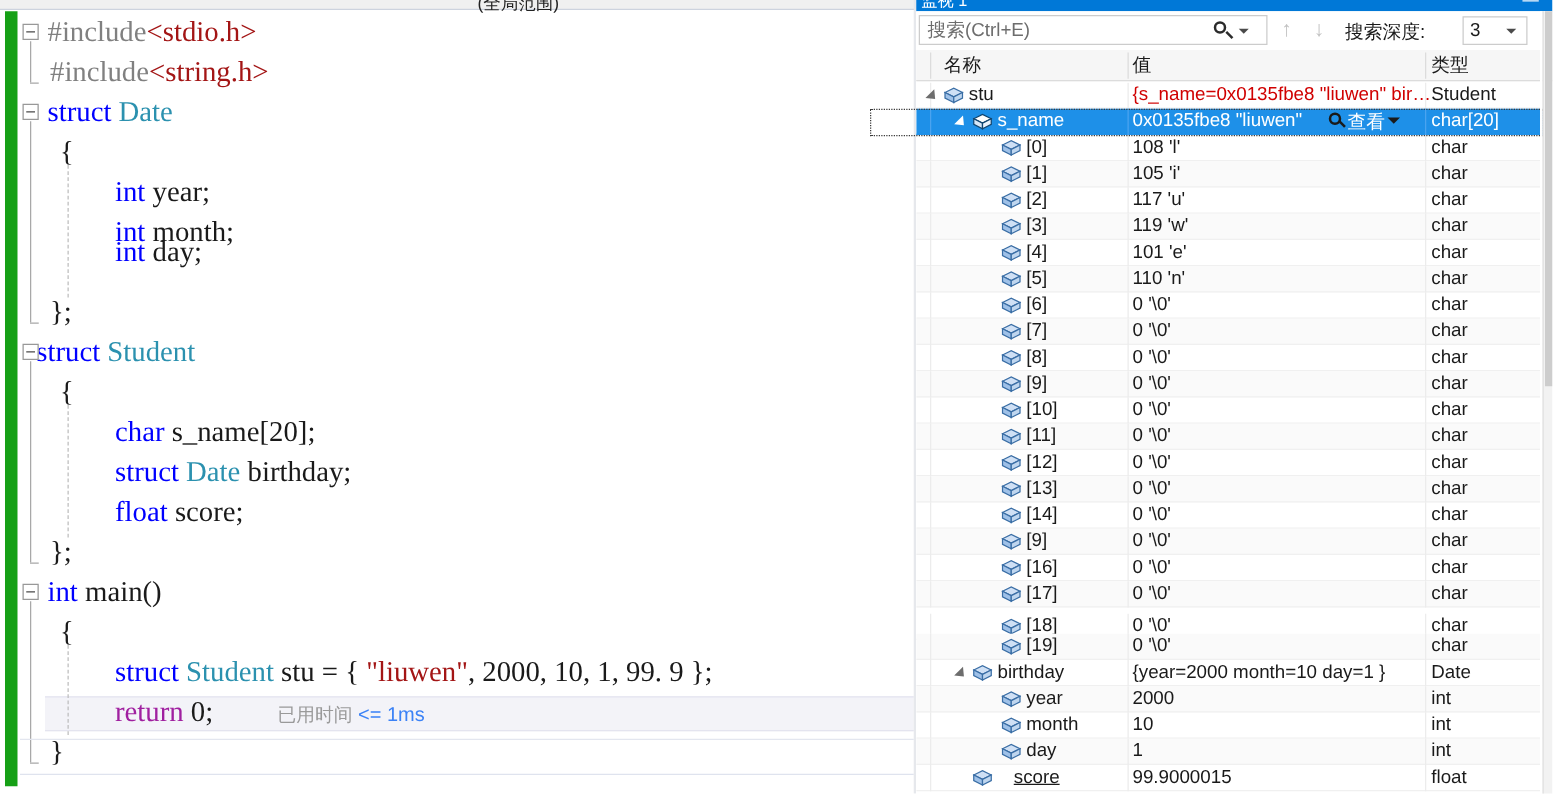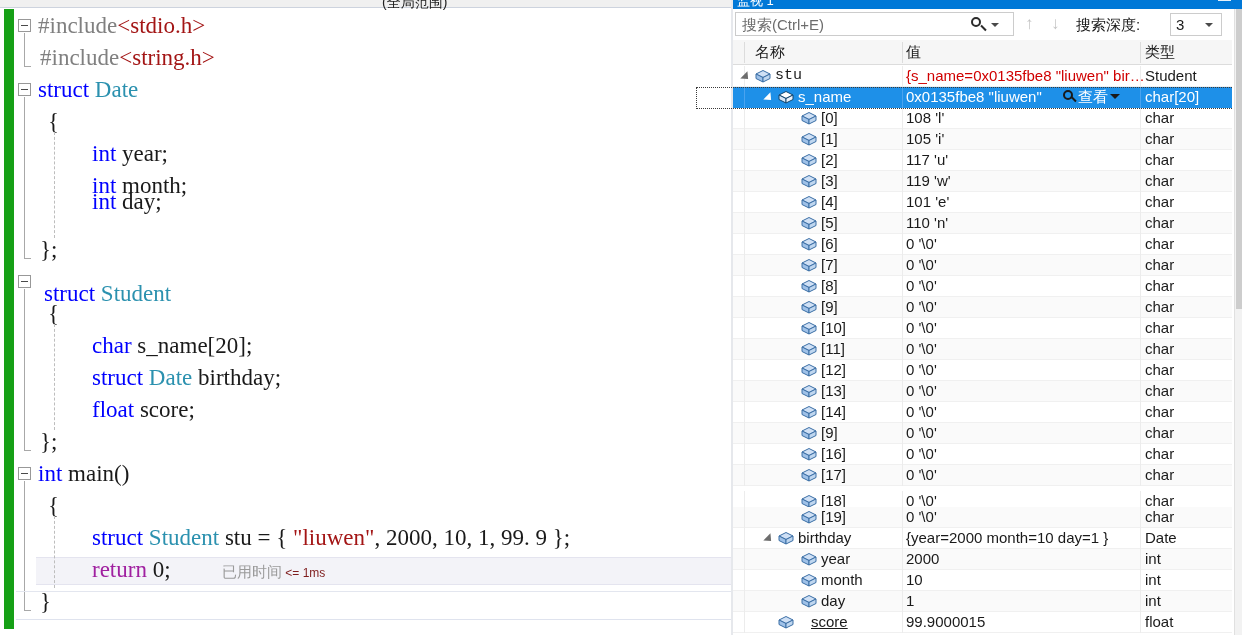--- a/index.html
+++ b/index.html
@@ -61,21 +61,21 @@
     color: #1a1a1a;
   }
   .code-line .txt { font-family: "Liberation Serif", serif; }
   .kw   { color: #0000ff; }
   .type { color: #2b91af; }
   .pre  { color: #808080; }
   .str  { color: #a31515; }
   .ctl  { color: #a020a0; }
   .plain{ color: #1a1a1a; }
   .hint { color: #9a9a9a; font-family: "Liberation Sans", sans-serif; font-size: 15px; }
-  .hint-small { color: #7f1d1d; font-family: "Liberation Sans", sans-serif; font-size: 12px; }
+  .hint-small { color: #3b82f6; font-family: "Liberation Sans", sans-serif; font-size: 16px; }
 
   
   .fold {
     position: absolute;
     width: 13px; height: 13px;
     border: 1px solid #989898;
     background: #ffffff;
     box-sizing: border-box;
   }
   .fold::before {
@@ -312,21 +312,21 @@
 
     <div id="code-lines">
         <div class="code-line" style="left: 38px; top: 10px;"><span class="txt pre">#include</span><span class="txt str">&lt;stdio.h&gt;</span></div>
         <div class="code-line" style="left: 40px; top: 42px;"><span class="txt pre">#include</span><span class="txt str">&lt;string.h&gt;</span></div>
         <div class="code-line" style="left: 38px; top: 74px;"><span class="txt kw">struct</span><span class="txt plain"> </span><span class="txt type">Date</span></div>
         <div class="code-line" style="left: 48px; top: 106px;"><span class="txt plain">{</span></div>
         <div class="code-line" style="left: 92px; top: 138px;"><span class="txt kw">int</span><span class="txt plain"> year;</span></div>
         <div class="code-line" style="left: 92px; top: 170px;"><span class="txt kw">int</span><span class="txt plain"> month;</span></div>
         <div class="code-line" style="left: 92px; top: 186px;"><span class="txt kw">int</span><span class="txt plain"> day;</span></div>
         <div class="code-line" style="left: 40px; top: 234px;"><span class="txt plain">};</span></div>
-        <div class="code-line" style="left: 44px; top: 266px; margin-top: 12px;"><span class="txt kw">struct</span><span class="txt plain"> </span><span class="txt type">Student</span></div>
+        <div class="code-line" style="left: 29px; top: 266px;"><span class="txt kw">struct</span><span class="txt plain"> </span><span class="txt type">Student</span></div>
         <div class="code-line" style="left: 48px; top: 298px;"><span class="txt plain">{</span></div>
         <div class="code-line" style="left: 92px; top: 330px;"><span class="txt kw">char</span><span class="txt plain"> s_name[20];</span></div>
         <div class="code-line" style="left: 92px; top: 362px;"><span class="txt kw">struct</span><span class="txt plain"> </span><span class="txt type">Date</span><span class="txt plain"> birthday;</span></div>
         <div class="code-line" style="left: 92px; top: 394px;"><span class="txt kw">float</span><span class="txt plain"> score;</span></div>
         <div class="code-line" style="left: 40px; top: 426px;"><span class="txt plain">};</span></div>
         <div class="code-line" style="left: 38px; top: 458px;"><span class="txt kw">int</span><span class="txt plain"> main()</span></div>
         <div class="code-line" style="left: 48px; top: 490px;"><span class="txt plain">{</span></div>
         <div class="code-line" style="left: 92px; top: 522px;"><span class="txt kw">struct</span><span class="txt plain"> </span><span class="txt type">Student</span><span class="txt plain"> stu = { </span><span class="txt str">"liuwen"</span><span class="txt plain">, 2000, 10, 1, 99. 9 };</span></div>
         <div class="code-line" style="left: 92px; top: 554px;"><span class="txt ctl">return</span><span class="txt plain"> 0;</span></div>
         <div class="code-line" style="left: 40px; top: 586px;"><span class="txt plain">}</span></div>
@@ -398,21 +398,21 @@
           <div class="rowsep" style="left: 169px;"></div>
           <div class="rowsep" style="left: 407px;"></div>
           <div class="expander" style="left: 10px; transform: rotate(45deg);"></div>
           <div class="cube" style="left: 22px;">
             <svg width="16" height="15" viewBox="0 0 16 15">
               <path d="M1 5 L8 1.5 L15 5 L8 8.5 Z" fill="#cfe0f5" stroke="#3a6ea5" stroke-width="1"></path>
               <path d="M1 5 L1 9.5 L8 13 L8 8.5 Z" fill="#9fc1e8" stroke="#3a6ea5" stroke-width="1"></path>
               <path d="M15 5 L15 9.5 L8 13 L8 8.5 Z" fill="#bfd6ef" stroke="#3a6ea5" stroke-width="1"></path>
             </svg>
           </div>
-          <div class="cell-name" style="left: 42px; font-family: Liberation Mono, monospace;">stu</div>
+          <div class="cell-name" style="left: 42px;">stu</div>
           <div class="cell-val red">{s_name=0x0135fbe8 "liuwen" bir…</div>
           <div class="cell-type">Student</div>
         </div>
         <div class="row sel" style="top: 21px;">
           <div class="rowsep" style="left: 11px;"></div>
           <div class="rowsep" style="left: 169px;"></div>
           <div class="rowsep" style="left: 407px;"></div>
           <div class="expander" style="left: 33px; transform: rotate(45deg);"></div>
           <div class="cube" style="left: 45px;">
             <svg width="16" height="15" viewBox="0 0 16 15">

